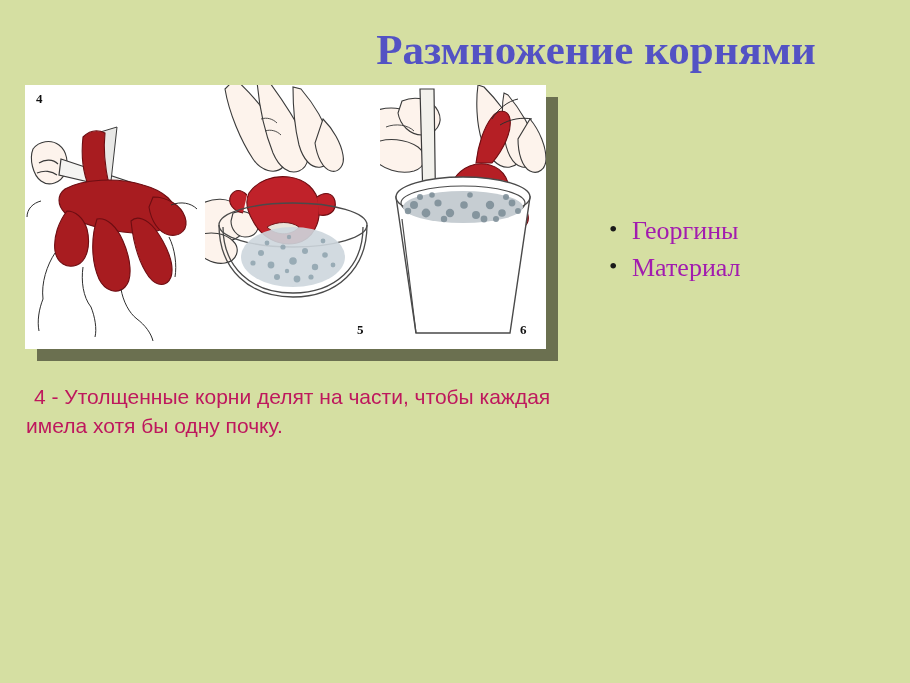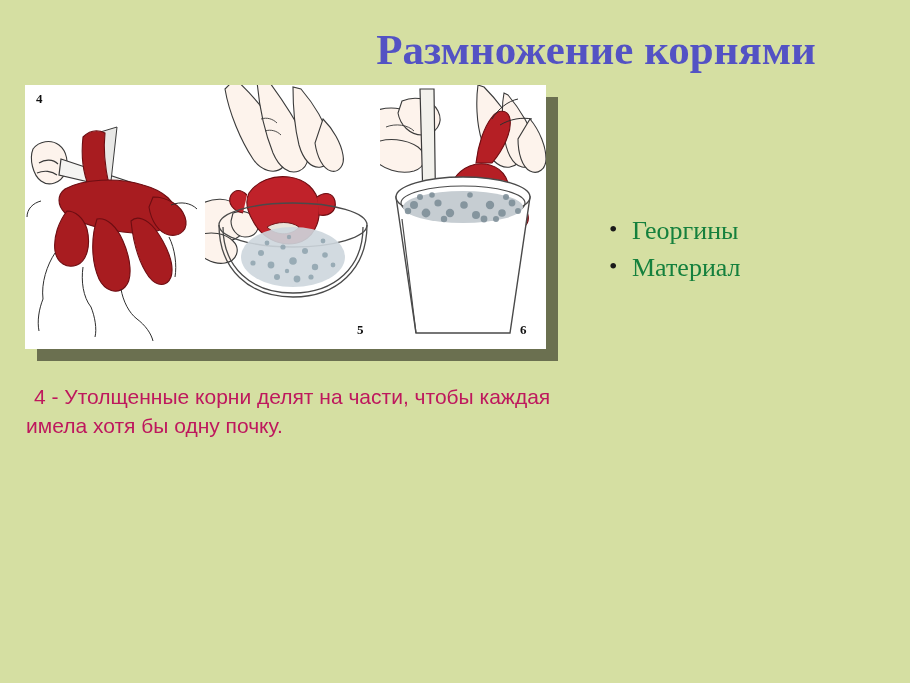--- a/index.html
+++ b/index.html
@@ -120,21 +120,21 @@
     width: 300px;
     margin: 0;
     padding: 0;
     list-style: none;
   }
   .bullets li {
     position: relative;
     padding-left: 32px;
     font-size: 26px;
     line-height: 37px;
-    color: #15803d;
+    color: #a21caf;
     font-family: "Liberation Serif", "DejaVu Serif", serif;
   }
   .bullets li::before {
     content: "\2022";
     position: absolute;
     left: 9px;
     top: -1px;
     font-size: 24px;
     color: #1a1a1a;
   }

